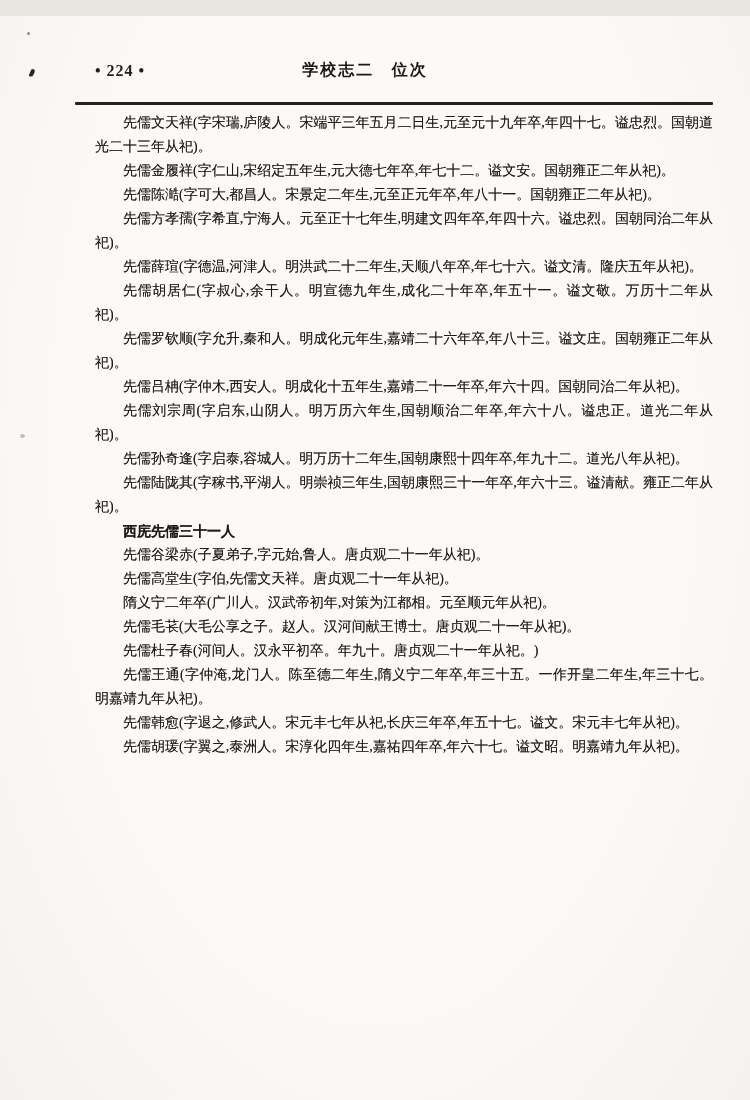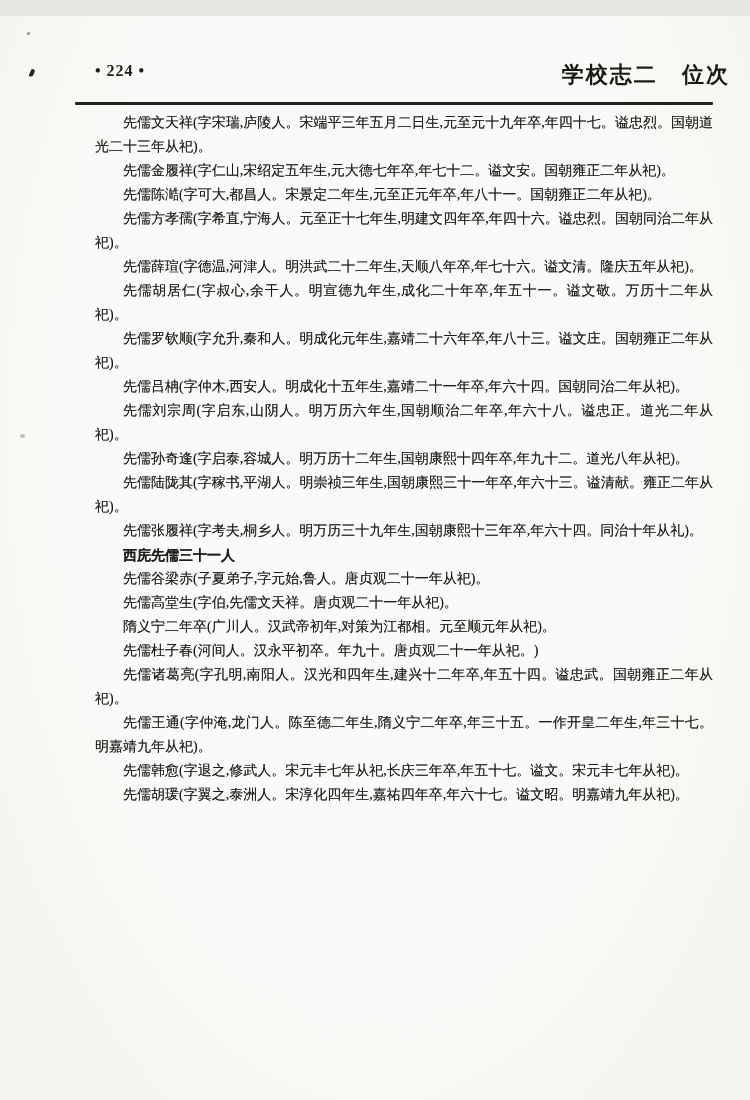--- a/index.html
+++ b/index.html
@@ -17,23 +17,23 @@
   
   .page-header { position:absolute; top:44px; left:0; right:0; height:26px; }
   .page-number {
     position:absolute; left:95px; top:2px;
     font-family:"Liberation Serif","DejaVu Serif",serif;
     font-size:16px; letter-spacing:1px; font-weight:600;
     color:#211f1c;
   }
   .running-title {
     position:absolute; left:0; right:20px; top:0;
-    text-align:right;
+    text-align:center;
     font-family:"Liberation Sans","DejaVu Sans",sans-serif;
-    font-size:22px; font-weight:700; letter-spacing:2px;
+    font-size:16px; font-weight:700; letter-spacing:2px;
     color:#1b1916;
   }
   .running-title .section-part { margin-left:1.1em; }
   .header-rule {
     position:absolute; top:86px; left:75px; width:638px; height:2.5px;
     background:#26231f; border-radius:1px;
   }
 
   
   .body-text {
@@ -105,27 +105,26 @@
       <p class="para">先儒金履祥(字仁山,宋绍定五年生,元大德七年卒,年七十二。谥文安。国朝雍正二年从祀)。</p>
       <p class="para">先儒陈澔(字可大,都昌人。宋景定二年生,元至正元年卒,年八十一。国朝雍正二年从祀)。</p>
       <p class="para">先儒方孝孺(字希直,宁海人。元至正十七年生,明建文四年卒,年四十六。谥忠烈。国朝同治二年从祀)。</p>
       <p class="para">先儒薛瑄(字德温,河津人。明洪武二十二年生,天顺八年卒,年七十六。谥文清。隆庆五年从祀)。</p>
       <p class="para">先儒胡居仁(字叔心,余干人。明宣德九年生,成化二十年卒,年五十一。谥文敬。万历十二年从祀)。</p>
       <p class="para">先儒罗钦顺(字允升,秦和人。明成化元年生,嘉靖二十六年卒,年八十三。谥文庄。国朝雍正二年从祀)。</p>
       <p class="para">先儒吕柟(字仲木,西安人。明成化十五年生,嘉靖二十一年卒,年六十四。国朝同治二年从祀)。</p>
       <p class="para">先儒刘宗周(字启东,山阴人。明万历六年生,国朝顺治二年卒,年六十八。谥忠正。道光二年从祀)。</p>
       <p class="para">先儒孙奇逢(字启泰,容城人。明万历十二年生,国朝康熙十四年卒,年九十二。道光八年从祀)。</p>
       <p class="para">先儒陆陇其(字稼书,平湖人。明崇祯三年生,国朝康熙三十一年卒,年六十三。谥清献。雍正二年从祀)。</p>
-      <p class="para">先儒张履祥(字考夫,桐乡人。明万历三十九年生,国朝康熙十三年卒,年六十四。同治十年从礼)。</p>
       <p class="heading">西庑先儒三十一人</p>
       <p class="para">先儒谷梁赤(子夏弟子,字元始,鲁人。唐贞观二十一年从祀)。</p>
       <p class="para">先儒高堂生(字伯,先儒文天祥。唐贞观二十一年从祀)。</p>
       <p class="para">隋义宁二年卒(广川人。汉武帝初年,对策为江都相。元至顺元年从祀)。</p>
+      <p class="para">先儒毛苌(大毛公享之子。赵人。汉河间献王博士。唐贞观二十一年从祀)。</p>
       <p class="para">先儒杜子春(河间人。汉永平初卒。年九十。唐贞观二十一年从祀。)</p>
-      <p class="para">先儒诸葛亮(字孔明,南阳人。汉光和四年生,建兴十二年卒,年五十四。谥忠武。国朝雍正二年从祀)。</p>
       <p class="para">先儒王通(字仲淹,龙门人。陈至德二年生,隋义宁二年卒,年三十五。一作开皇二年生,年三十七。明嘉靖九年从祀)。</p>
       <p class="para">先儒韩愈(字退之,修武人。宋元丰七年从祀,长庆三年卒,年五十七。谥文。宋元丰七年从祀)。</p>
       <p class="para">先儒胡瑗(字翼之,泰洲人。宋淳化四年生,嘉祐四年卒,年六十七。谥文昭。明嘉靖九年从祀)。</p>
     </main>
 
   <div class="bottom-artifact"></div>
 
 </div>
 
 </body></html>

